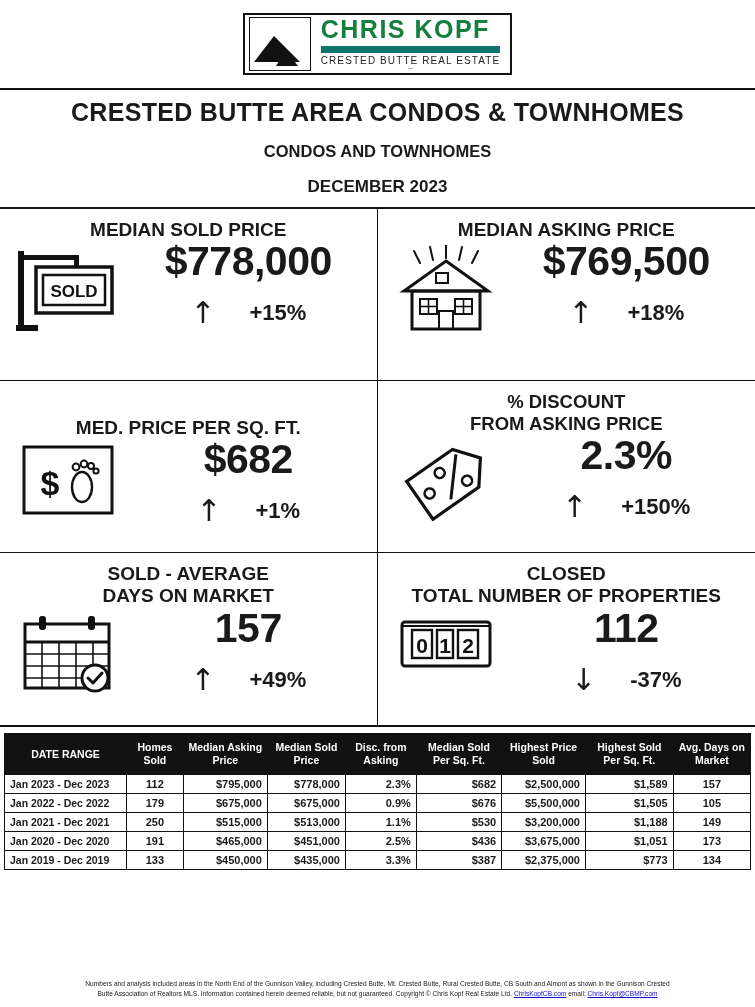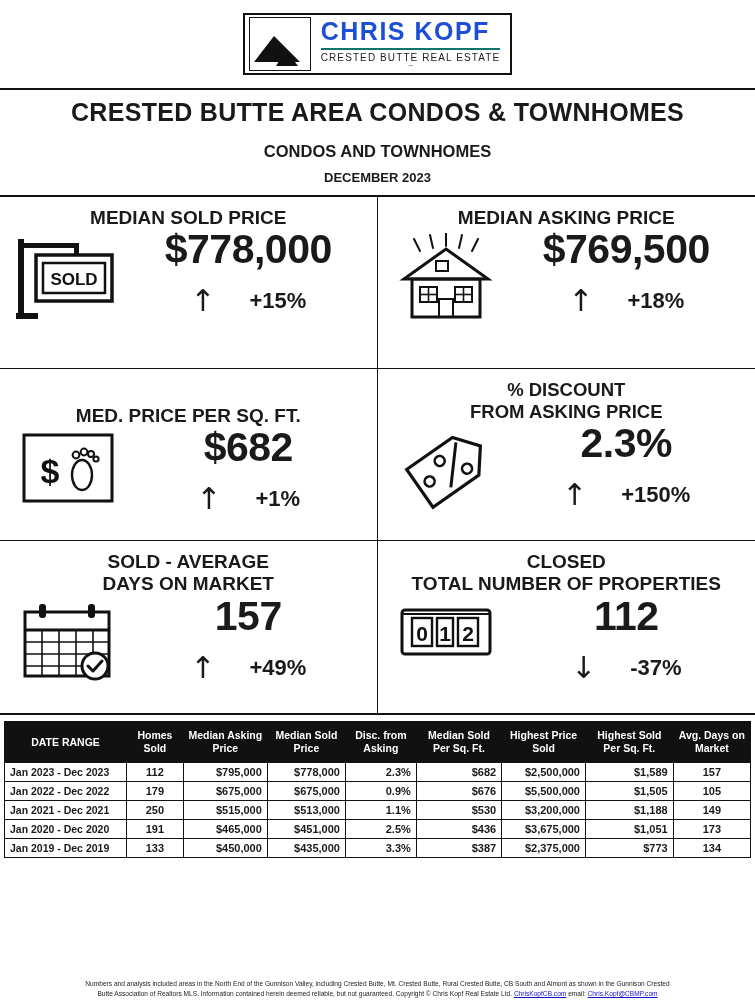--- a/index.html
+++ b/index.html
@@ -54,28 +54,28 @@
     width: 0; height: 0;
     border-left: 10px solid transparent;
     border-right: 12px solid transparent;
     border-bottom: 16px solid #111;
   }
   .logo-text { line-height: 1; }
   .logo-name {
     font-size: 25px;
     font-weight: bold;
     letter-spacing: 1.5px;
-    color: #1d4ed8;
+    color: #15803d;
   }
   .logo-sub {
     font-size: 10px;
     letter-spacing: 1.1px;
     color: #222;
     margin-top: 4px;
-    border-top: 2px solid #0f766e;
+    border-top: 7px solid #0f766e;
     padding-top: 3px;
     text-align: right;
   }
   .logo-swoosh {
     text-align: center;
     font-size: 8px;
     color: #444;
     line-height: 6px;
   }
 
@@ -90,23 +90,23 @@
     font-size: 25px;
     font-weight: bold;
     letter-spacing: 0.3px;
   }
   .title-sub {
     font-size: 16.5px;
     font-weight: bold;
     margin-top: 15px;
   }
   .title-date {
-    font-size: 13px;
-    font-weight: bold;
-    margin-top: 9px;
+    font-size: 17px;
+    font-weight: bold;
+    margin-top: 16px;
   }
 
   
   .metrics {
     border-bottom: 2px solid #111;
   }
   .mrow {
     display: flex;
     height: 172px;
     border-bottom: 1.5px solid #111;

